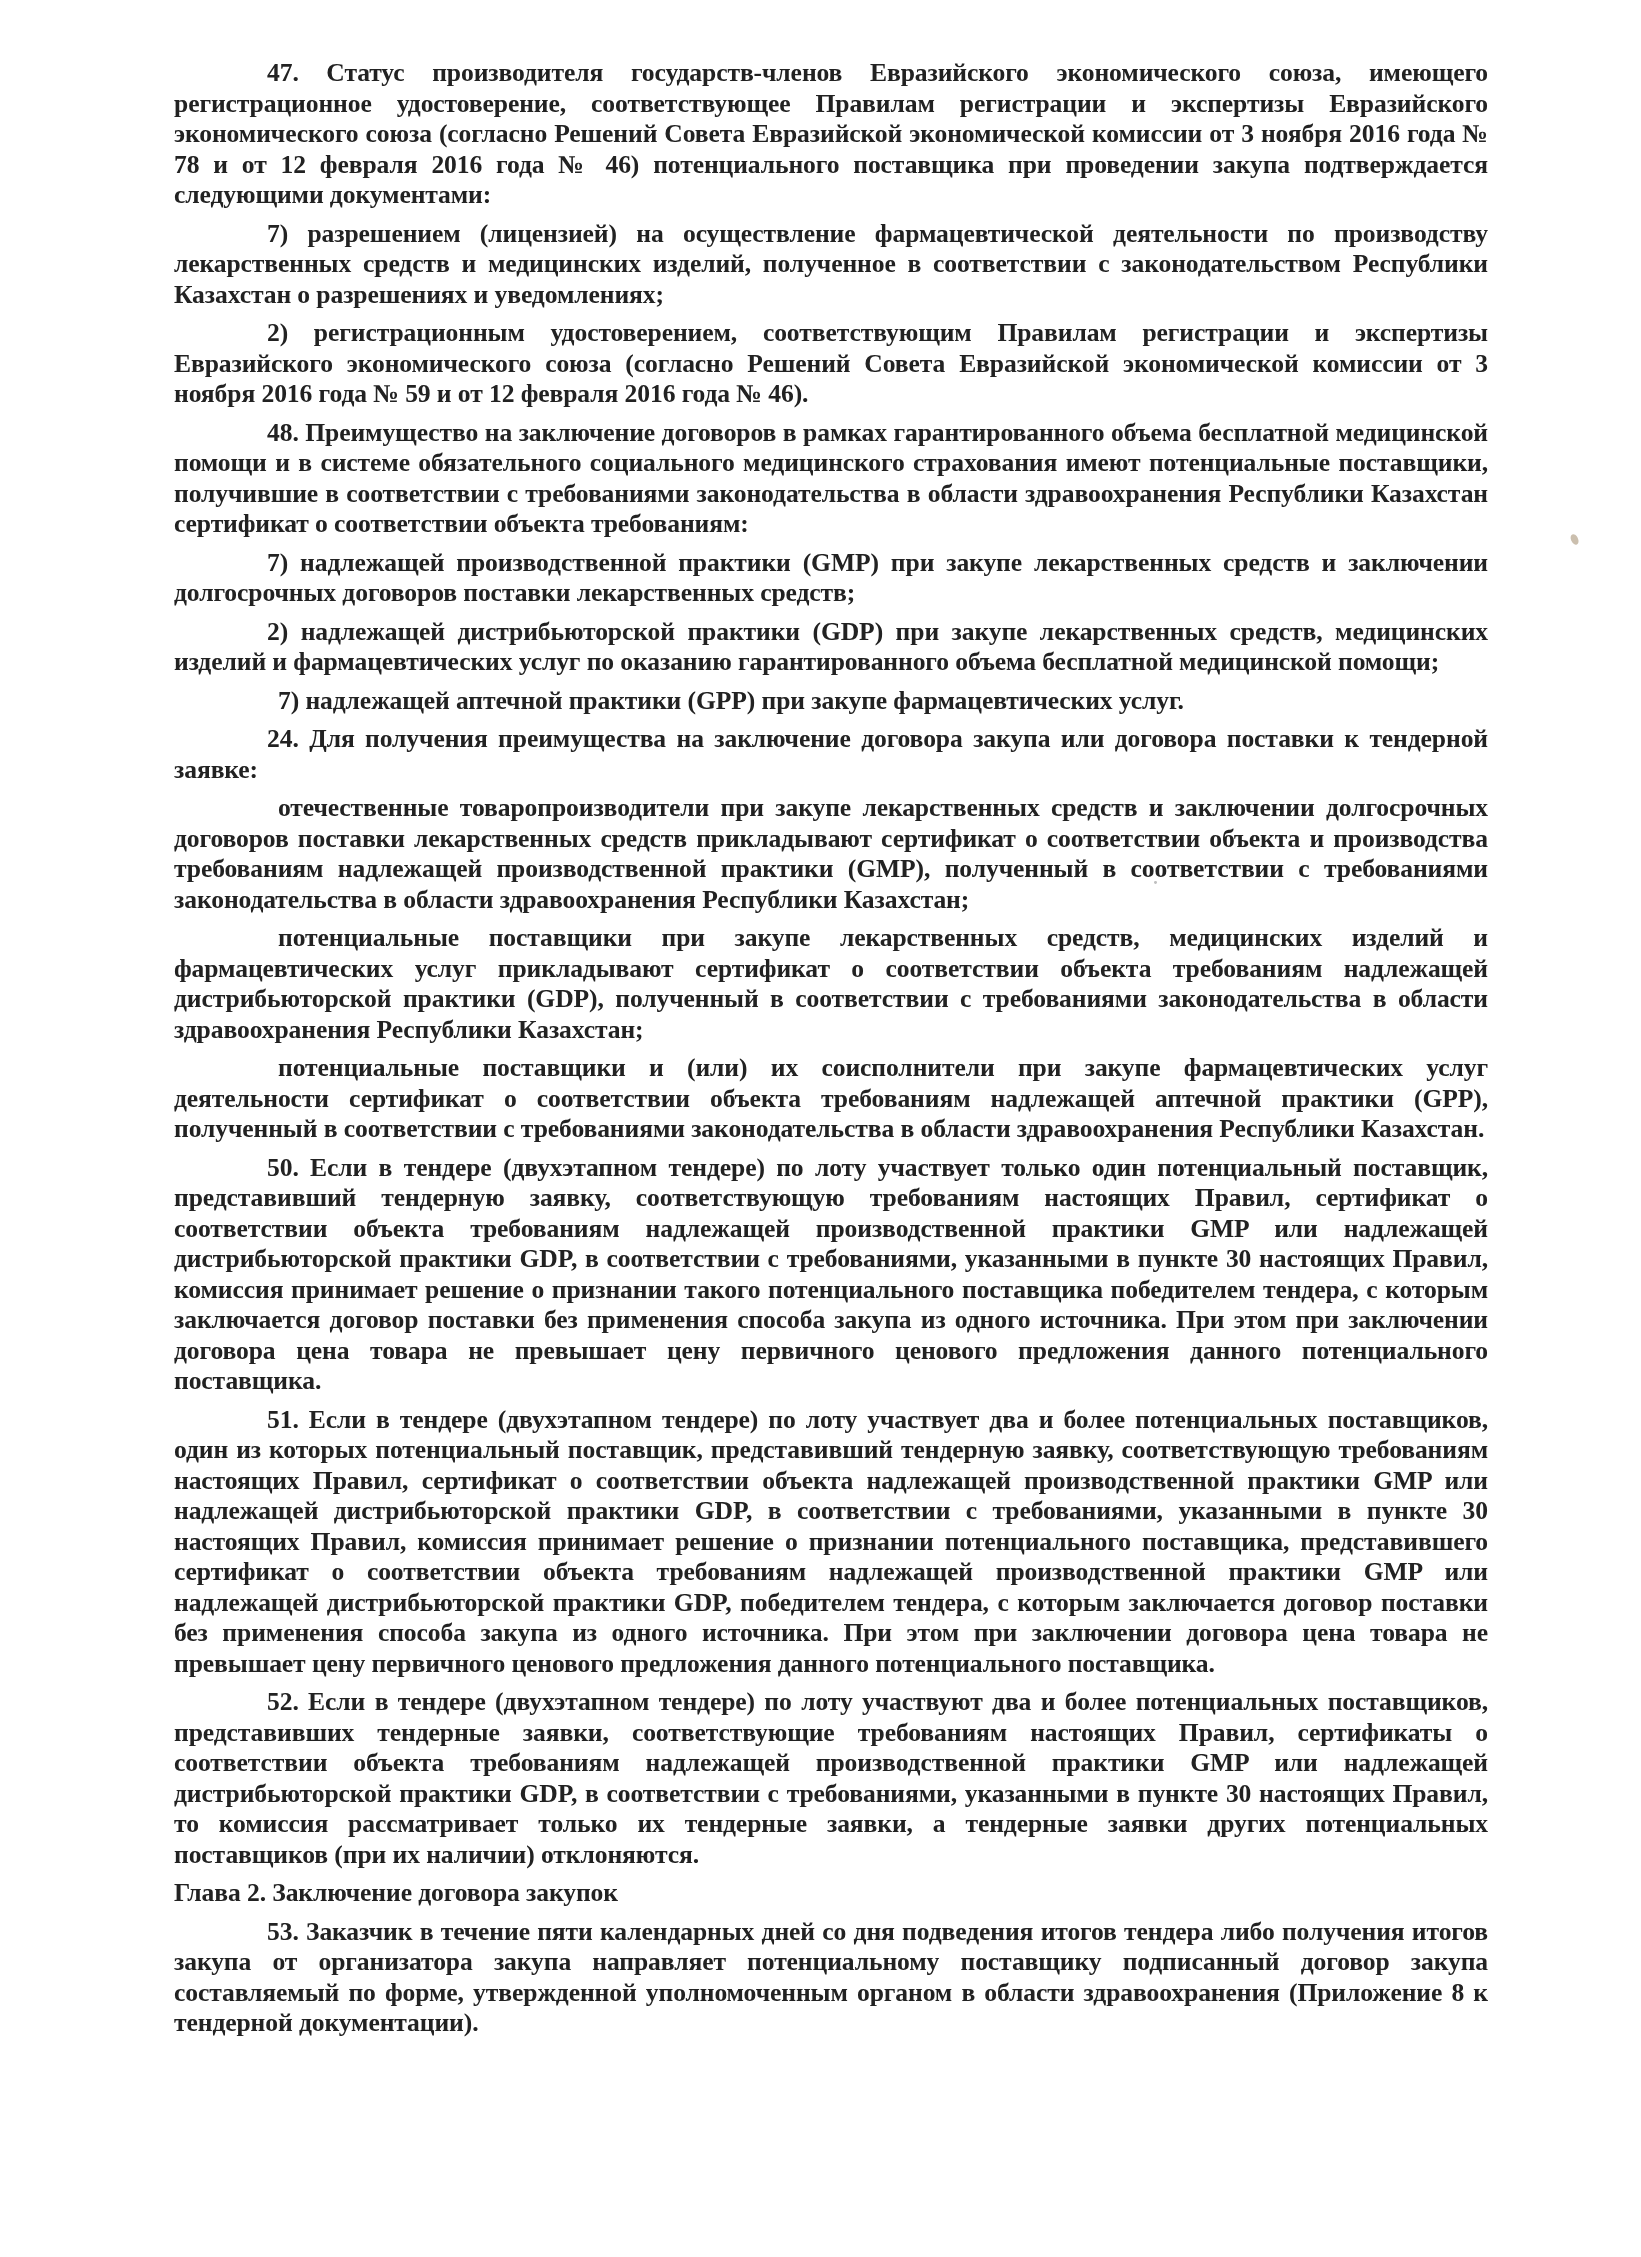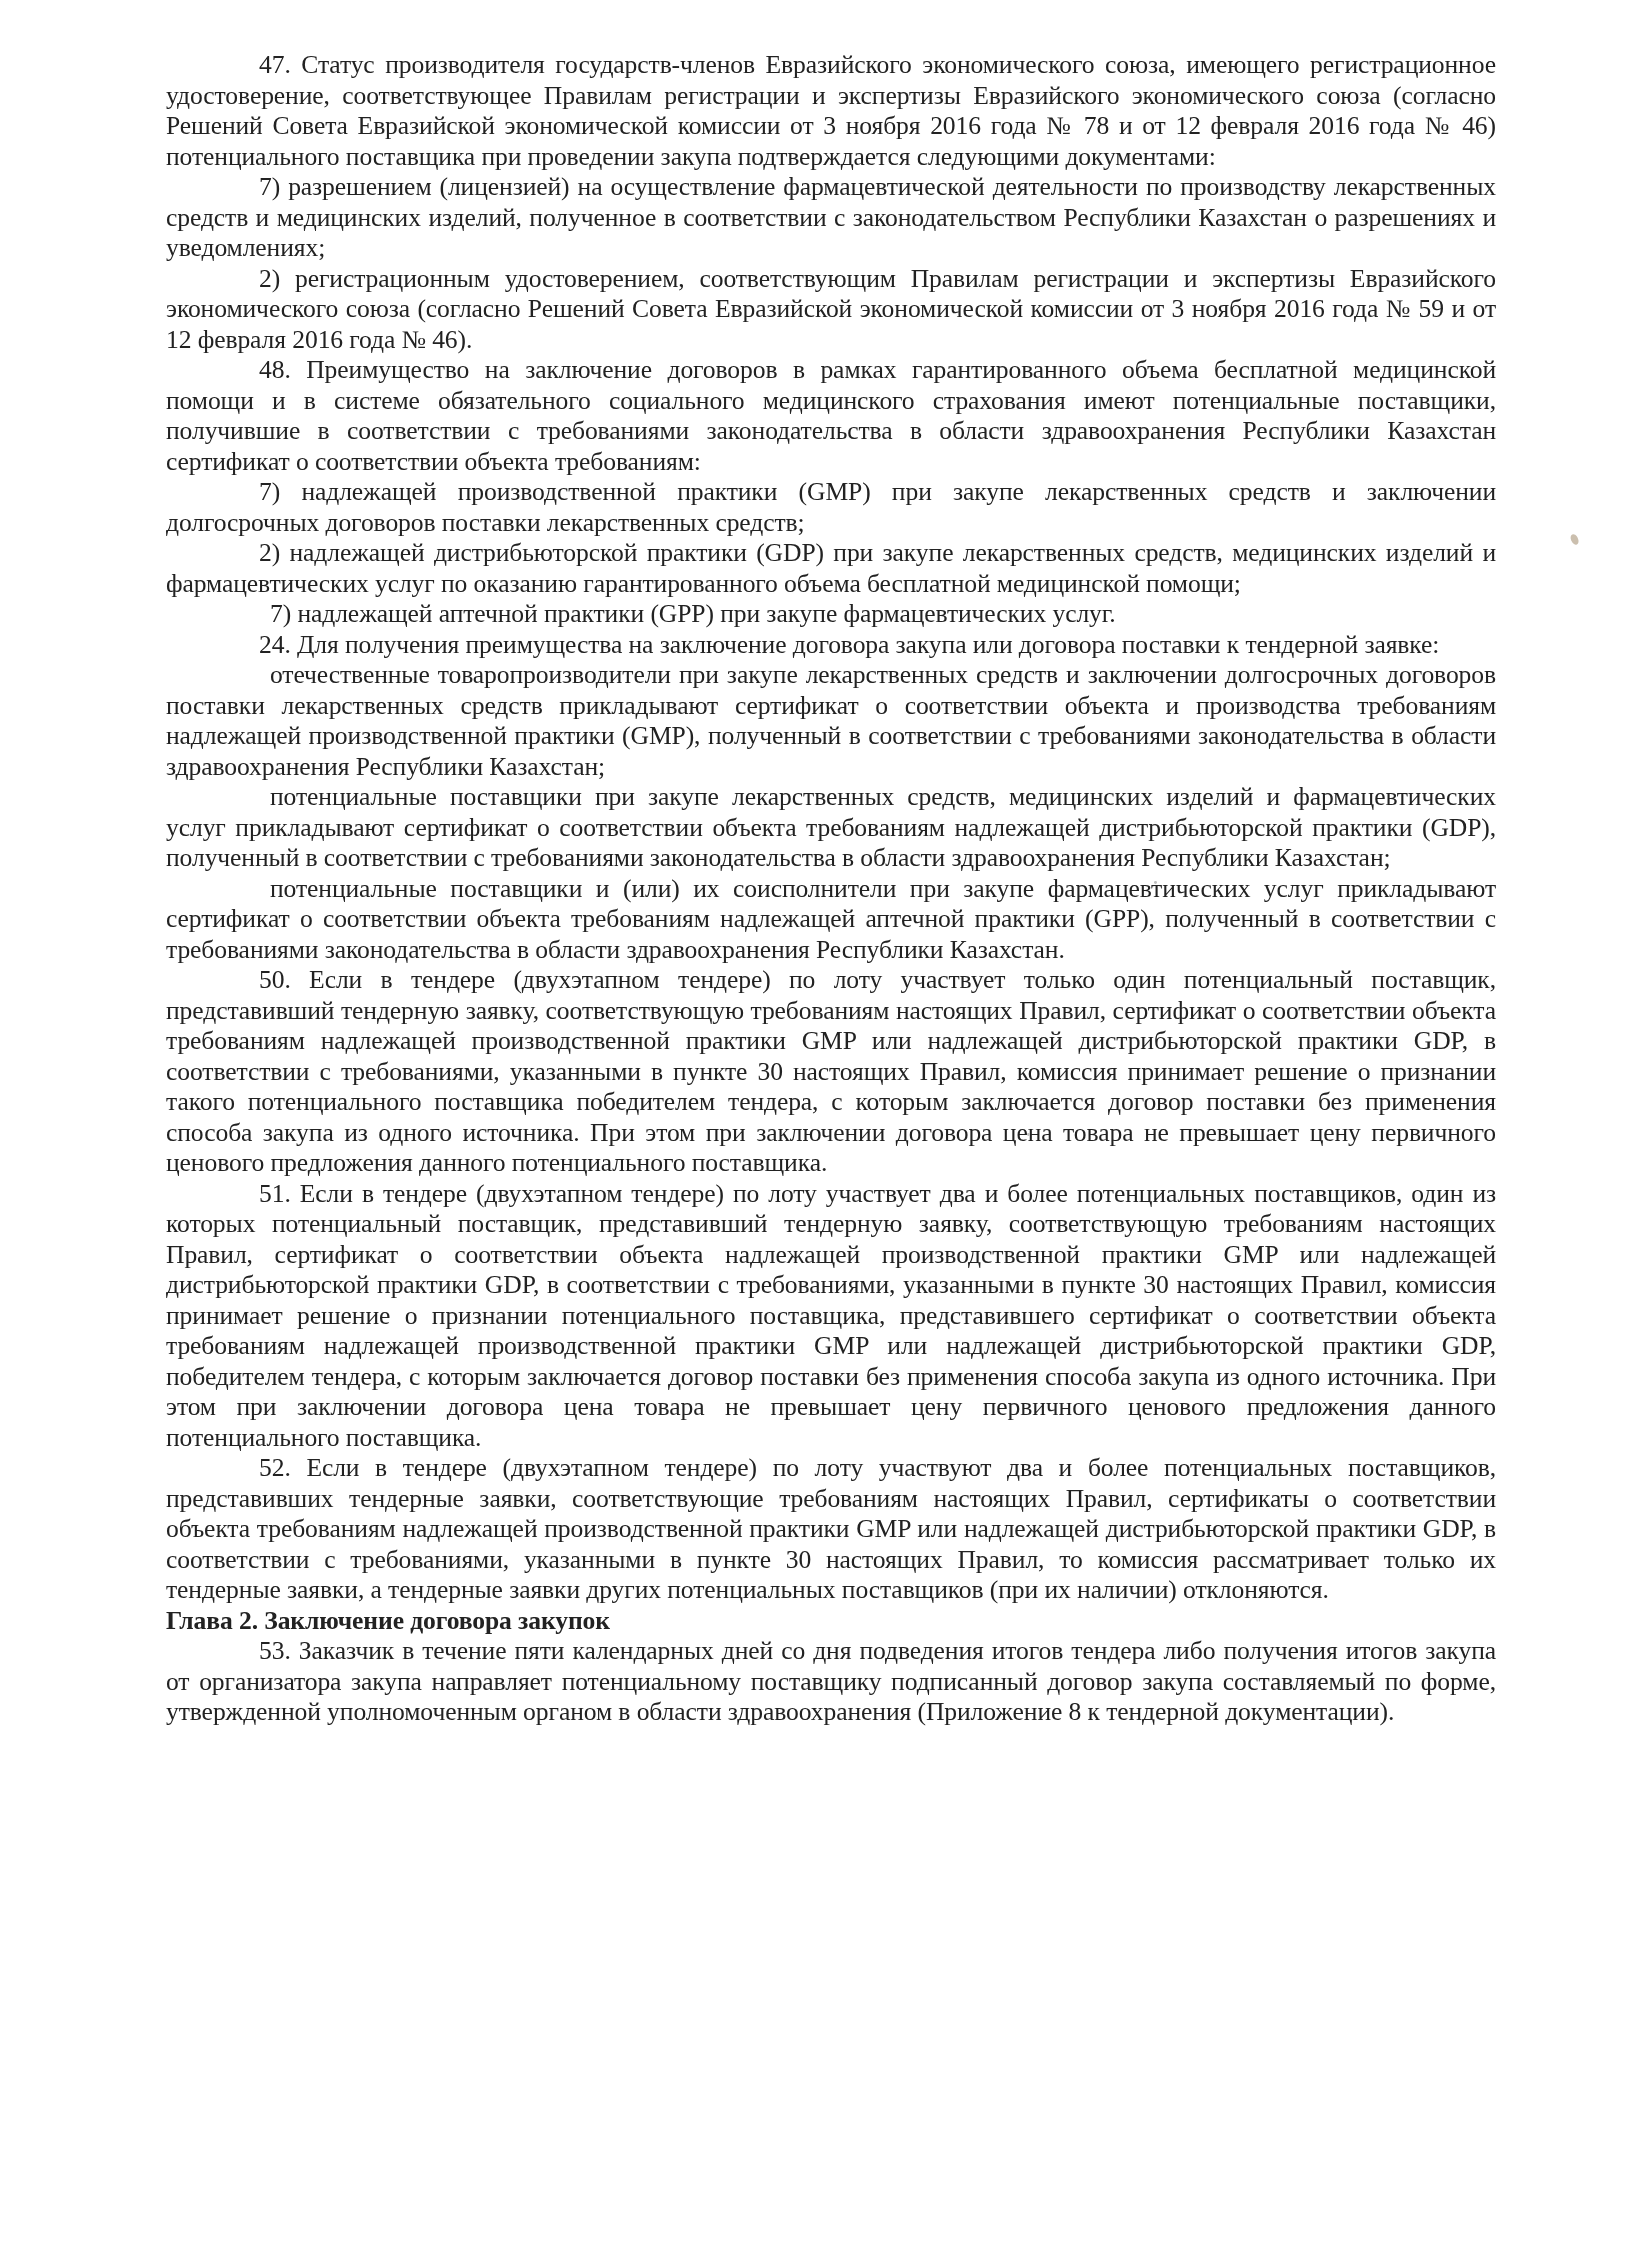--- a/index.html
+++ b/index.html
@@ -9,23 +9,24 @@
       left: 166px;
       top: 50px;
       width: 1330px;
       font-family: "Liberation Serif", "DejaVu Serif", serif;
       font-size: 25.6px;
       line-height: 30.5px;
       color: #222222;
       letter-spacing: -0.1px;
     }
     .page p {
-      margin: 0;
+      margin: 8px;
       text-align: justify;
       text-indent: 93px;
+      font-weight: bold;
     }
     .page p.list-item { text-indent: 93px; }
     .page p.sub { text-indent: 104px; }
     .chapter {
       margin: 46px 0 50px 0;
       text-align: center;
       font-weight: bold;
       text-indent: 0 !important;
     }
     .speck {
@@ -51,21 +52,21 @@
   <p>47. Статус производителя государств-членов Евразийского экономического союза, имеющего регистрационное удостоверение, соответствующее Правилам регистрации и экспертизы Евразийского экономического союза (согласно Решений Совета Евразийской экономической комиссии от 3 ноября 2016 года № 78 и от 12 февраля 2016 года № 46) потенциального поставщика при проведении закупа подтверждается следующими документами:</p>
   <p class="list-item">7) разрешением (лицензией) на осуществление фармацевтической деятельности по производству лекарственных средств и медицинских изделий, полученное в соответствии с законодательством Республики Казахстан о разрешениях и уведомлениях;</p>
   <p class="list-item">2) регистрационным удостоверением, соответствующим Правилам регистрации и экспертизы Евразийского экономического союза (согласно Решений Совета Евразийской экономической комиссии от 3 ноября 2016 года № 59 и от 12 февраля 2016 года № 46).</p>
   <p>48. Преимущество на заключение договоров в рамках гарантированного объема бесплатной медицинской помощи и в системе обязательного социального медицинского страхования имеют потенциальные поставщики, получившие в соответствии с требованиями законодательства в области здравоохранения Республики Казахстан сертификат о соответствии объекта требованиям:</p>
   <p class="list-item">7) надлежащей производственной практики (GMP) при закупе лекарственных средств и заключении долгосрочных договоров поставки лекарственных средств;</p>
   <p class="list-item">2) надлежащей дистрибьюторской практики (GDP) при закупе лекарственных средств, медицинских изделий и фармацевтических услуг по оказанию гарантированного объема бесплатной медицинской помощи;</p>
   <p class="sub">7) надлежащей аптечной практики (GPP) при закупе фармацевтических услуг.</p>
   <p>24. Для получения преимущества на заключение договора закупа или договора поставки к тендерной заявке:</p>
   <p class="sub">отечественные товаропроизводители при закупе лекарственных средств и заключении долгосрочных договоров поставки лекарственных средств прикладывают сертификат о соответствии объекта и производства требованиям надлежащей производственной практики (GMP), полученный в соответствии с требованиями законодательства в области здравоохранения Республики Казахстан;</p>
   <p class="sub">потенциальные поставщики при закупе лекарственных средств, медицинских изделий и фармацевтических услуг прикладывают сертификат о соответствии объекта требованиям надлежащей дистрибьюторской практики (GDP), полученный в соответствии с требованиями законодательства в области здравоохранения Республики Казахстан;</p>
-  <p class="sub">потенциальные поставщики и (или) их соисполнители при закупе фармацевтических услуг прикладывают сертификат о соответствии объекта требованиям надлежащей аптечной практики (GPP), полученный в соответствии с требованиями законодательства в области здравоохранения Республики Казахстан.</p>
+  <p class="sub">потенциальные поставщики и (или) их соисполнители при закупе фармацевтических услуг деятельности сертификат о соответствии объекта требованиям надлежащей аптечной практики (GPP), полученный в соответствии с требованиями законодательства в области здравоохранения Республики Казахстан.</p>
   <p>50. Если в тендере (двухэтапном тендере) по лоту участвует только один потенциальный поставщик, представивший тендерную заявку, соответствующую требованиям настоящих Правил, сертификат о соответствии объекта требованиям надлежащей производственной практики GMP или надлежащей дистрибьюторской практики GDP, в соответствии с требованиями, указанными в пункте 30 настоящих Правил, комиссия принимает решение о признании такого потенциального поставщика победителем тендера, с которым заключается договор поставки без применения способа закупа из одного источника. При этом при заключении договора цена товара не превышает цену первичного ценового предложения данного потенциального поставщика.</p>
   <p>51. Если в тендере (двухэтапном тендере) по лоту участвует два и более потенциальных поставщиков, один из которых потенциальный поставщик, представивший тендерную заявку, соответствующую требованиям настоящих Правил, сертификат о соответствии объекта надлежащей производственной практики GMP или надлежащей дистрибьюторской практики GDP, в соответствии с требованиями, указанными в пункте 30 настоящих Правил, комиссия принимает решение о признании потенциального поставщика, представившего сертификат о соответствии объекта требованиям надлежащей производственной практики GMP или надлежащей дистрибьюторской практики GDP, победителем тендера, с которым заключается договор поставки без применения способа закупа из одного источника. При этом при заключении договора цена товара не превышает цену первичного ценового предложения данного потенциального поставщика.</p>
   <p>52. Если в тендере (двухэтапном тендере) по лоту участвуют два и более потенциальных поставщиков, представивших тендерные заявки, соответствующие требованиям настоящих Правил, сертификаты о соответствии объекта требованиям надлежащей производственной практики GMP или надлежащей дистрибьюторской практики GDP, в соответствии с требованиями, указанными в пункте 30 настоящих Правил, то комиссия рассматривает только их тендерные заявки, а тендерные заявки других потенциальных поставщиков (при их наличии) отклоняются.</p>
 
   <p class="chapter">Глава 2. Заключение договора закупок</p>
 
   <p>53. Заказчик в течение пяти календарных дней со дня подведения итогов тендера либо получения итогов закупа от организатора закупа направляет потенциальному поставщику подписанный договор закупа составляемый по форме, утвержденной уполномоченным органом в области здравоохранения (Приложение 8 к тендерной документации).</p>
 </div>
 
 <div class="speck"></div>

